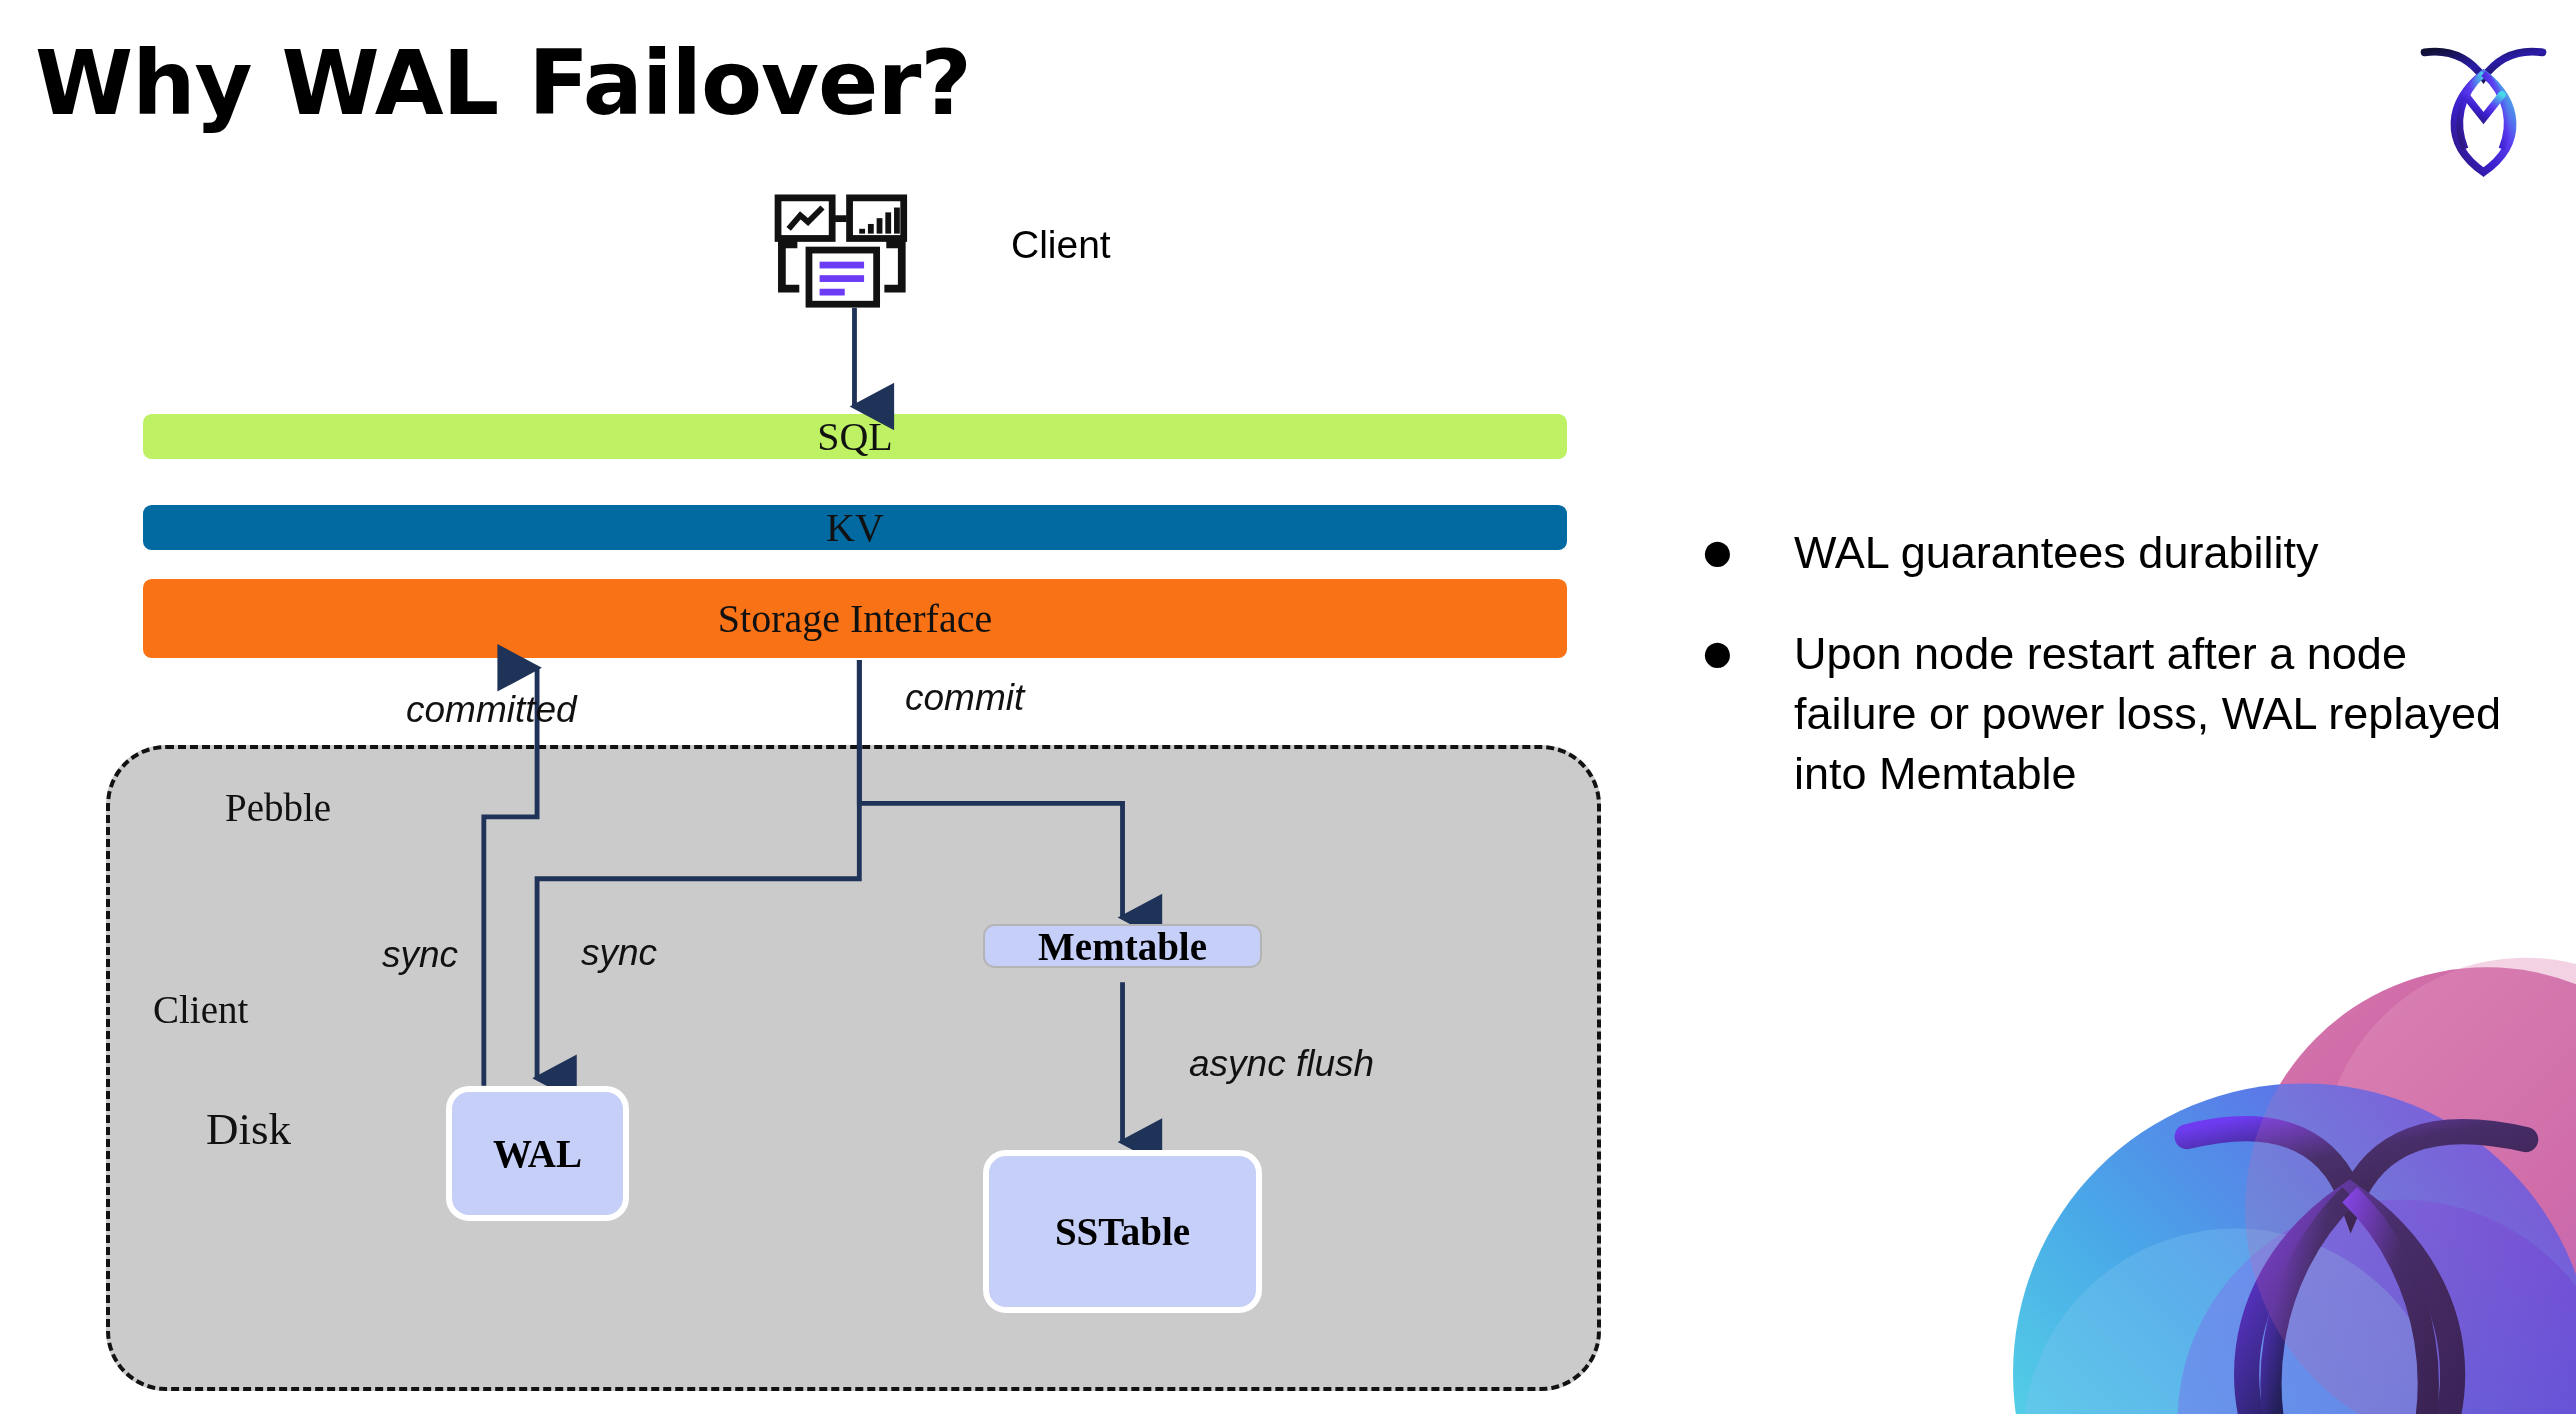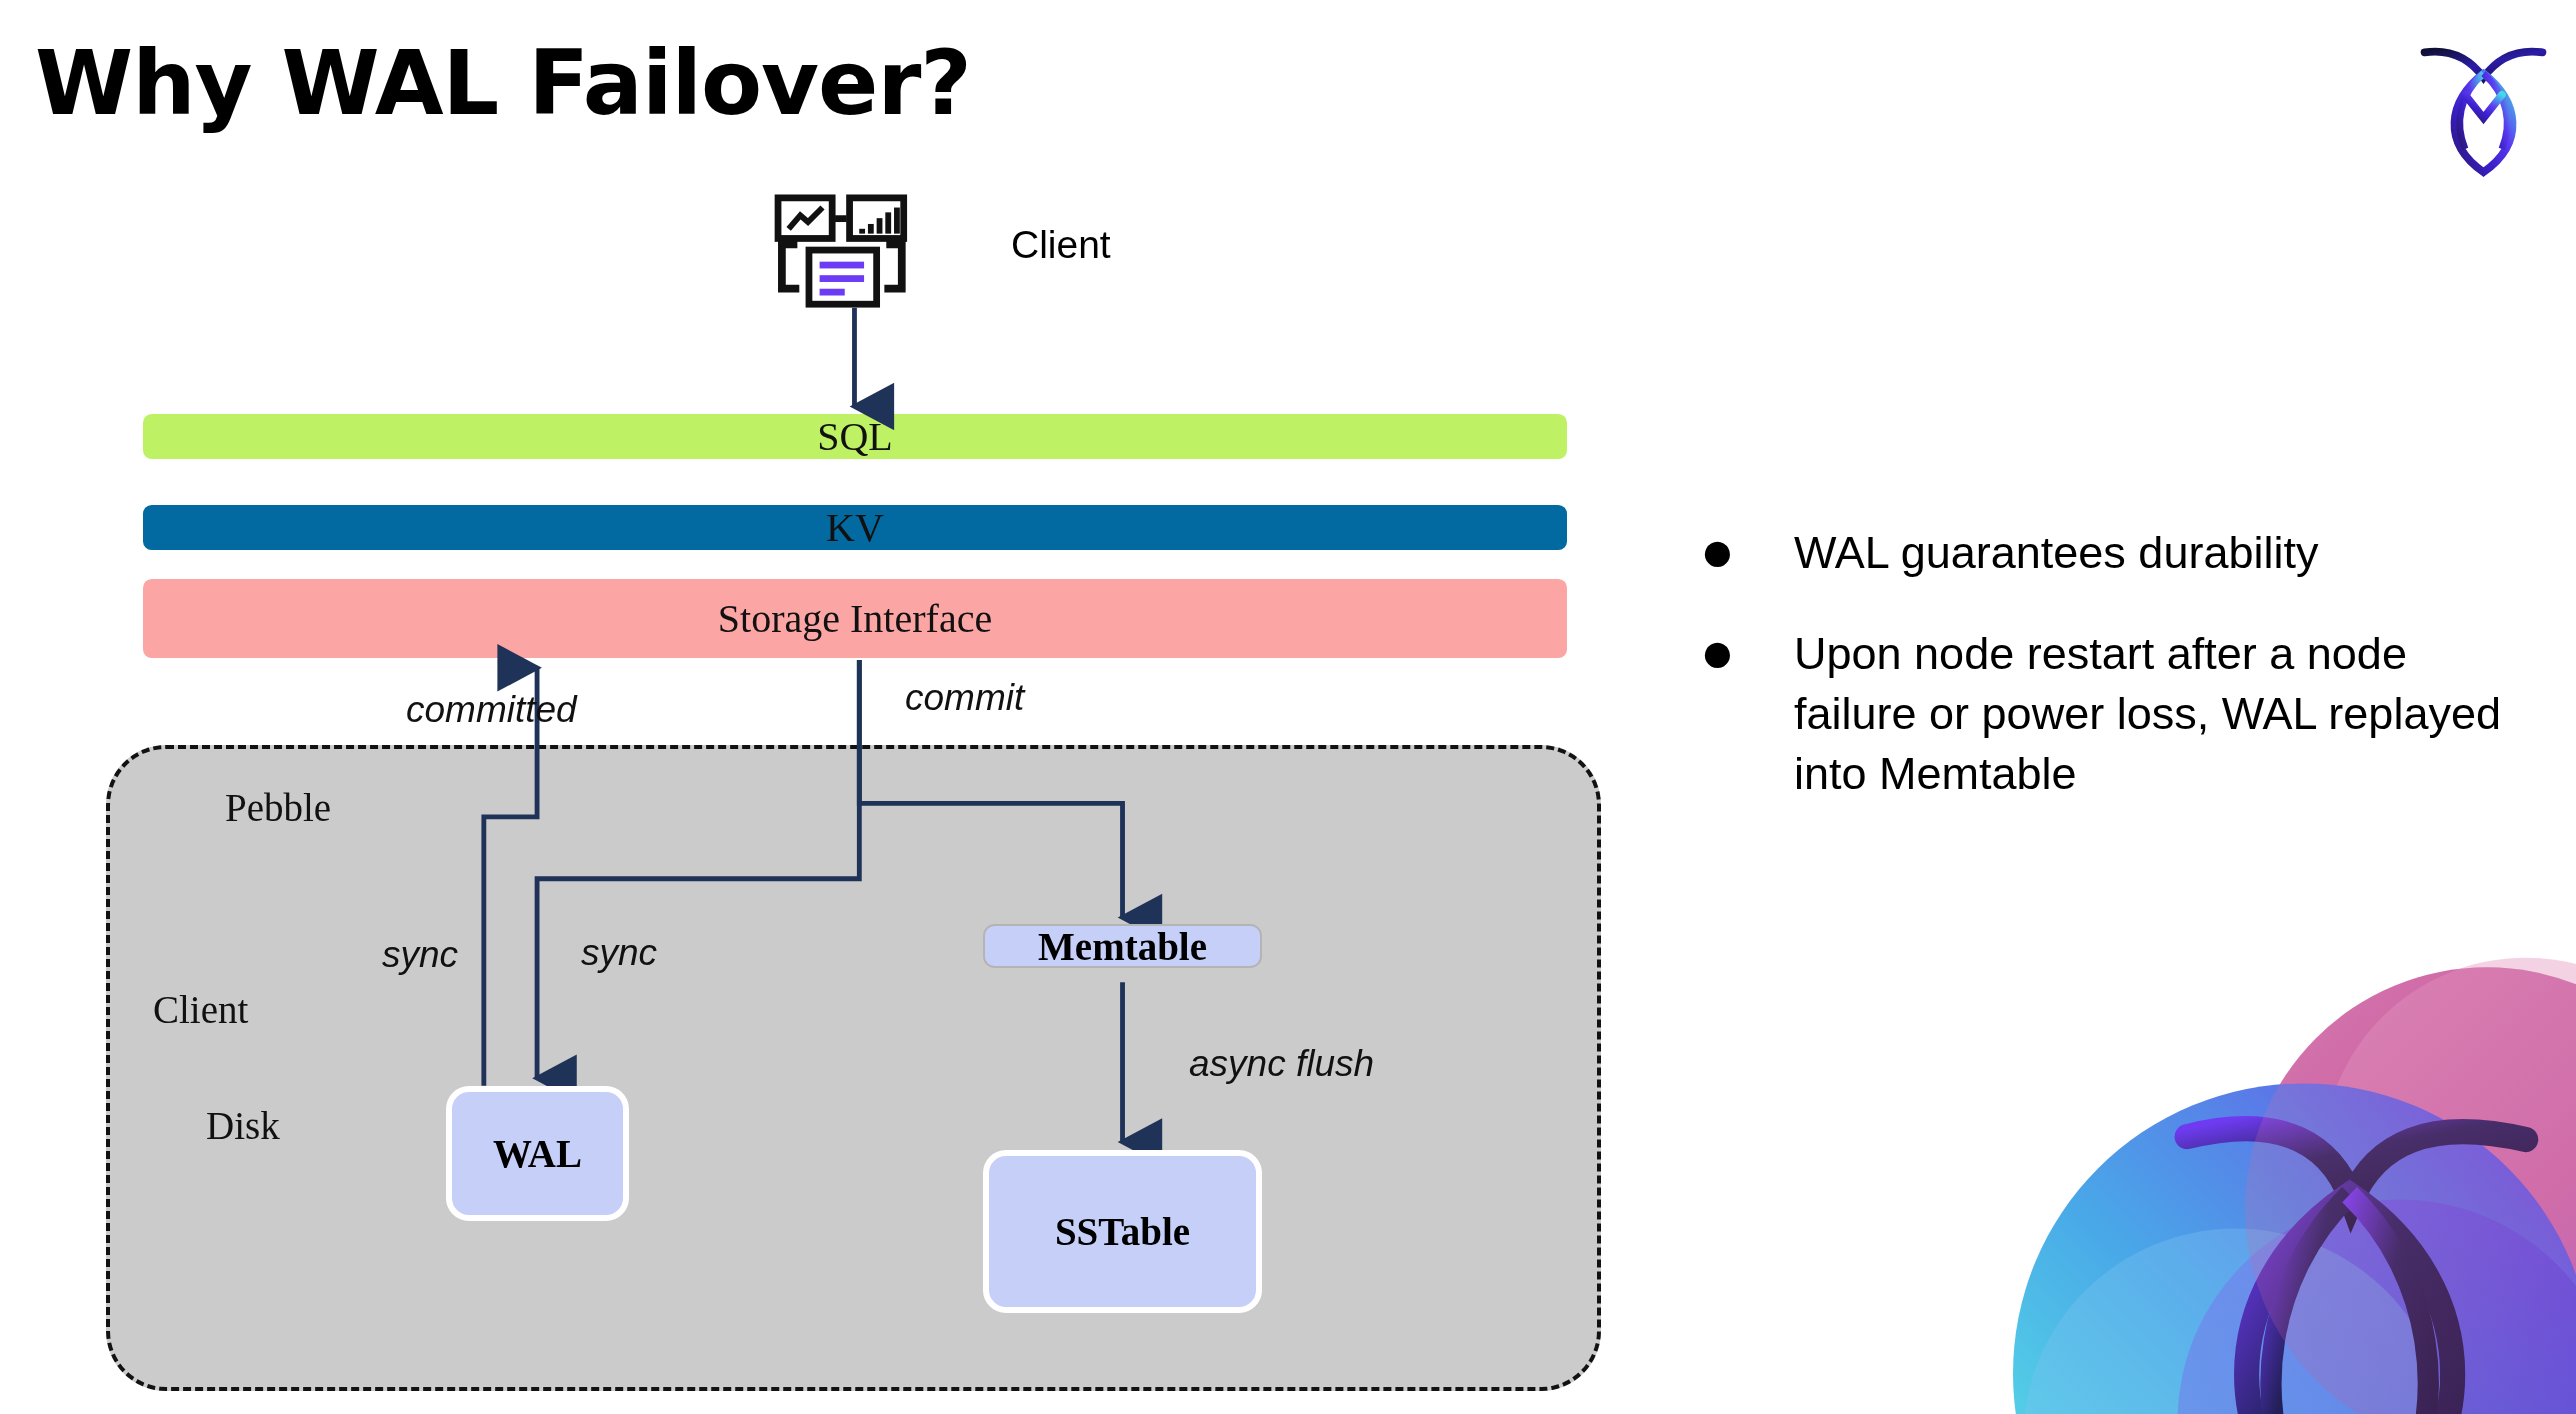--- a/index.html
+++ b/index.html
@@ -32,39 +32,39 @@
   }
 
   
   .layer-bar{
     position:absolute;left:143px;width:1424px;border-radius:8.7px;
     display:flex;align-items:center;justify-content:center;
     font-family:"Liberation Serif", serif;font-size:40px;color:#111;
   }
   #bar-sql{top:414px;height:45px;background:#bef264;}
   #bar-kv{top:505px;height:45px;background:#0369a1;}
-  #bar-storage{top:579px;height:79px;background:#fca5a5;}
+  #bar-storage{top:579px;height:79px;background:#f97316;}
 
   
   #pebble-container{
     position:absolute;left:106px;top:745px;width:1495px;height:646px;
     background:#CBCBCB;border:4.8px dashed #121212;border-radius:60px;
     box-sizing:border-box;
   }
   #pebble-label{
     position:absolute;left:225px;top:785px;font-family:"Liberation Serif",serif;
     font-size:39px;color:#111;white-space:nowrap;
   }
   #memory-label{
     position:absolute;left:153px;top:987px;font-family:"Liberation Serif",serif;
     font-size:39px;color:#111;white-space:nowrap;
   }
   #disk-label{
     position:absolute;left:206px;top:1103px;font-family:"Liberation Serif",serif;
-    font-size:39px;color:#111;white-space:nowrap;
+    font-size:45px;color:#111;white-space:nowrap;
   }
 
   
   .node-box{
     position:absolute;background:#C6CFF8;
     display:flex;align-items:center;justify-content:center;
     font-family:"Liberation Serif", serif;font-weight:bold;font-size:39px;color:#000;
     box-sizing:border-box;
   }
   #node-memtable{left:983px;top:924px;width:279px;height:44px;border-radius:11.6px;

